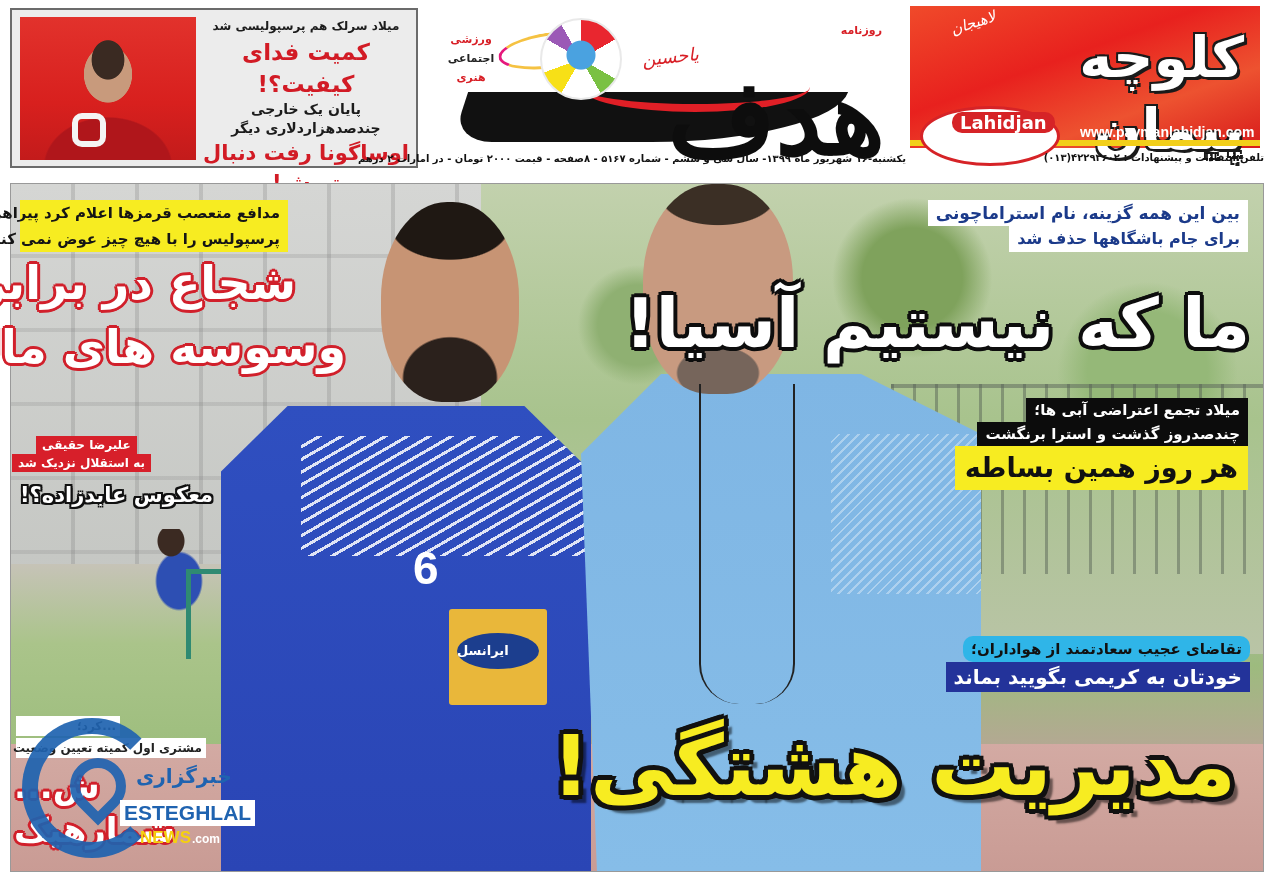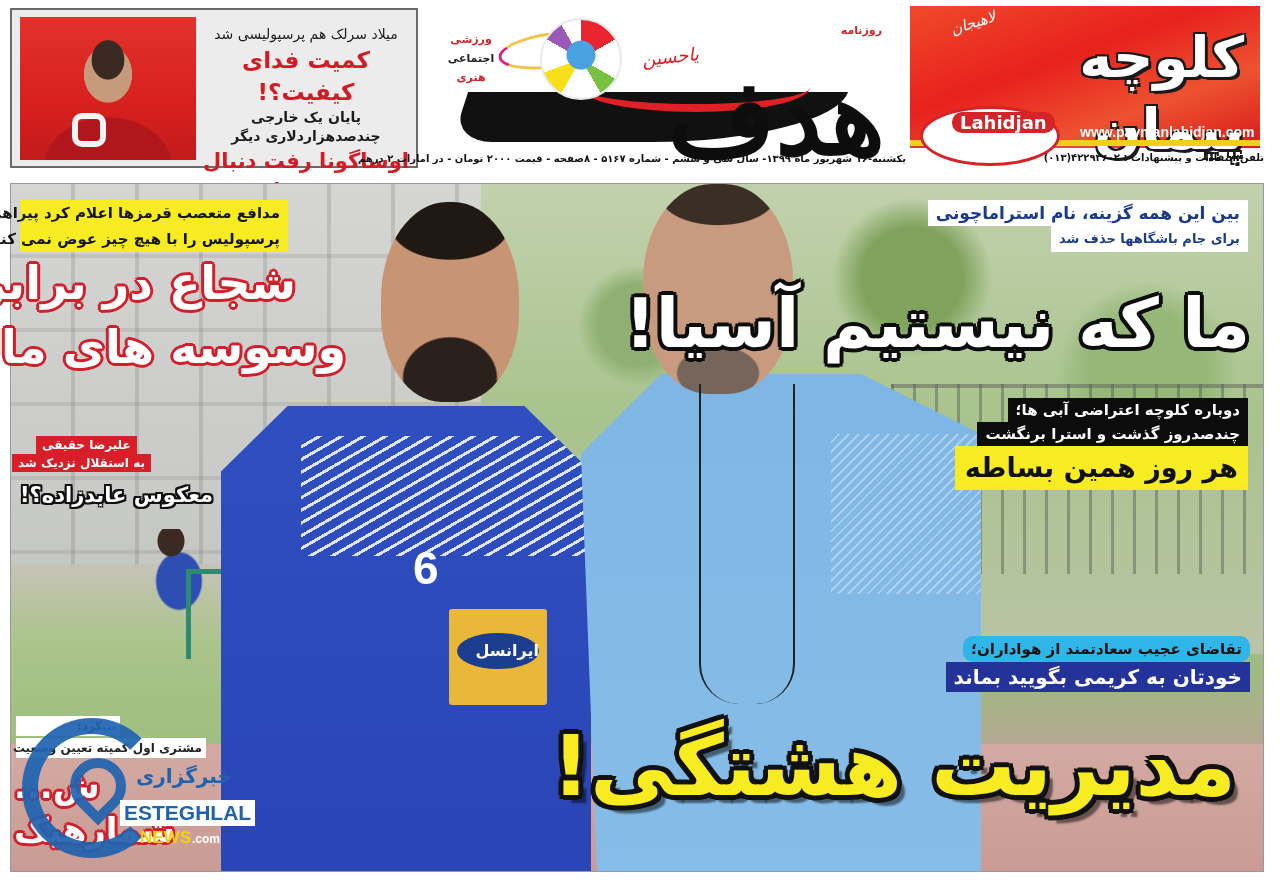--- a/index.html
+++ b/index.html
@@ -16,21 +16,21 @@
     background:
       radial-gradient(ellipse 40px 48px at 50% 30%, #3a2a22 0%, #3a2a22 40%, transparent 42%),
       radial-gradient(ellipse 34px 40px at 50% 40%, #c89a7c 0%, #c89a7c 70%, transparent 72%),
       radial-gradient(ellipse 90px 70px at 50% 105%, #b0161b 0%, #b0161b 70%, transparent 72%),
       linear-gradient(180deg, #e2322c 0%, #d8201e 60%, #c31b1b 100%);
   }
   .teaser-photo .logo-w {
     position: absolute; left: 52px; top: 96px; width: 34px; height: 34px; border: 6px solid #f4f4f4; border-radius: 10px;
   }
   .teaser-text { position: absolute; left: 190px; top: 6px; right: 6px; text-align: center; direction: rtl; }
-  .teaser-kicker { font-size: 14px; font-weight: normal; color: #1c1c1c; line-height: 20px; margin-top: 8px; }
+  .teaser-kicker { font-size: 12px; font-weight: bold; color: #1c1c1c; line-height: 20px; }
   .teaser-head1 { font-size: 23px; font-weight: bold; color: #d21b25; line-height: 32px; }
   .teaser-sub { font-size: 14px; font-weight: bold; color: #1c1c1c; line-height: 19px; }
   .teaser-head2 { font-size: 21px; font-weight: bold; color: #d21b25; line-height: 30px; }
 
   .logo-area { position: absolute; left: 440px; top: 6px; width: 450px; height: 145px; }
   .logo-swoosh {
     position: absolute; left: 20px; top: 86px; width: 380px; height: 50px;
     background: #111; border-radius: 0 0 180px 40px / 0 0 50px 30px;
     transform: skewX(-18deg);
   }
@@ -141,21 +141,21 @@
     background:
       repeating-linear-gradient(150deg, transparent 0 8px, rgba(255,255,255,0.85) 8px 11px) 80px 30px / 300px 120px no-repeat,
       linear-gradient(180deg, #2f4fc0 0%, #2a45b5 100%);
     clip-path: polygon(18% 0, 82% 0, 100% 14%, 100% 100%, 0 100%, 0 14%);
   }
   .player-number { position: absolute; left: 192px; top: 357px; font-size: 46px; font-weight: bold; color: #fff; font-family: "Liberation Sans", sans-serif; }
   .player-sponsor {
     position: absolute; left: 228px; top: 425px; width: 98px; height: 96px; background: #e9b73a;
     border-radius: 3px;
   }
-  .player-sponsor .oval { position: absolute; left: 8px; top: 24px; width: 82px; height: 36px; border-radius: 50%; background: #1c3e8e; color: #fff; font-size: 16px; font-weight: bold; text-align: right; line-height: 36px; direction: rtl; }
+  .player-sponsor .oval { position: absolute; left: 8px; top: 24px; width: 82px; height: 36px; border-radius: 50%; background: #1c3e8e; color: #fff; font-size: 13px; font-weight: bold; text-align: left; line-height: 36px; direction: rtl; }
 
   .coach { position: absolute; left: 570px; top: 0; width: 400px; height: 689px; }
   .coach-head {
     position: absolute; left: 62px; top: 0; width: 150px; height: 210px; border-radius: 46% 46% 44% 44%;
     background:
       radial-gradient(ellipse 80px 40px at 50% 6%, #3b2f25 0 56px, transparent 58px),
       radial-gradient(ellipse 62px 40px at 50% 90%, #76655b 0 40px, transparent 42px),
       #c89a80;
   }
   .coach-body {
@@ -191,21 +191,21 @@
   .outline-black-white {
     position: absolute; direction: rtl; font-weight: bold; color: #ffffff; white-space: nowrap;
     text-shadow:
       2px 0 0 #111, -2px 0 0 #111, 0 2px 0 #111, 0 -2px 0 #111,
       2px 2px 0 #111, -2px -2px 0 #111, 2px -2px 0 #111, -2px 2px 0 #111;
   }
   .makoos { left: 20px; top: 480px; font-size: 21px; line-height: 30px; }
 
   .white-strip { position: absolute; direction: rtl; background: #ffffff; color: #1b3a8a; font-weight: bold; padding: 0 8px; white-space: nowrap; }
   .right-kicker-1 { right: 32px; top: 200px; font-size: 17px; line-height: 26px; }
-  .right-kicker-2 { right: 32px; top: 226px; font-size: 13px; line-height: 26px; }
+  .right-kicker-2 { right: 32px; top: 226px; font-size: 16px; line-height: 26px; }
 
   .asia-head { right: 30px; top: 290px; font-size: 68px; line-height: 68px;
     text-shadow:
       4px 0 0 #0d0d0d, -4px 0 0 #0d0d0d, 0 4px 0 #0d0d0d, 0 -4px 0 #0d0d0d,
       3px 3px 0 #0d0d0d, -3px -3px 0 #0d0d0d, 3px -3px 0 #0d0d0d, -3px 3px 0 #0d0d0d; }
 
   .black-strip { position: absolute; direction: rtl; background: #0c0c0c; color: #fff; font-weight: bold; padding: 0 8px; white-space: nowrap; }
   .protest-1 { right: 32px; top: 398px; font-size: 15px; line-height: 24px; }
   .protest-2 { right: 32px; top: 422px; font-size: 15px; line-height: 24px; }
   .yellow-black { position: absolute; direction: rtl; background: #f7ec21; color: #111; font-weight: bold; padding: 0 10px; white-space: nowrap; right: 32px; top: 446px; font-size: 27px; line-height: 44px; }
@@ -314,21 +314,21 @@
 
 <div class="bottom-left-white bl-1">...کرد؛</div>
 <div class="bottom-left-white bl-2">مشتری اول کمیته تعیین وضعیت</div>
 <div class="outline-red bl-head">ش...</div>
 <div class="outline-red bl-head2">شمارهیک</div>
 
 <div class="white-strip right-kicker-1">بین این همه گزینه، نام استراماچونی</div>
 <div class="white-strip right-kicker-2">برای جام باشگاهها حذف شد</div>
 <div class="outline-black-white asia-head">ما که نیستیم آسیا!</div>
 
-<div class="black-strip protest-1">دوباره کلوچه اعتراضی آبی ها؛</div>
+<div class="black-strip protest-1">میلاد تجمع اعتراضی آبی ها؛</div>
 <div class="black-strip protest-2">چندصدروز گذشت و استرا برنگشت</div>
 <div class="yellow-black">هر روز همین بساطه</div>
 
 <div class="cyan-strip">تقاضای عجیب سعادتمند از هواداران؛</div>
 <div class="navy-strip">خودتان به کریمی بگویید بماند</div>
 
 <div class="main-head">مدیریت هشتگی!</div>
 
 <div class="watermark">
   <div class="wm-ring"></div>

